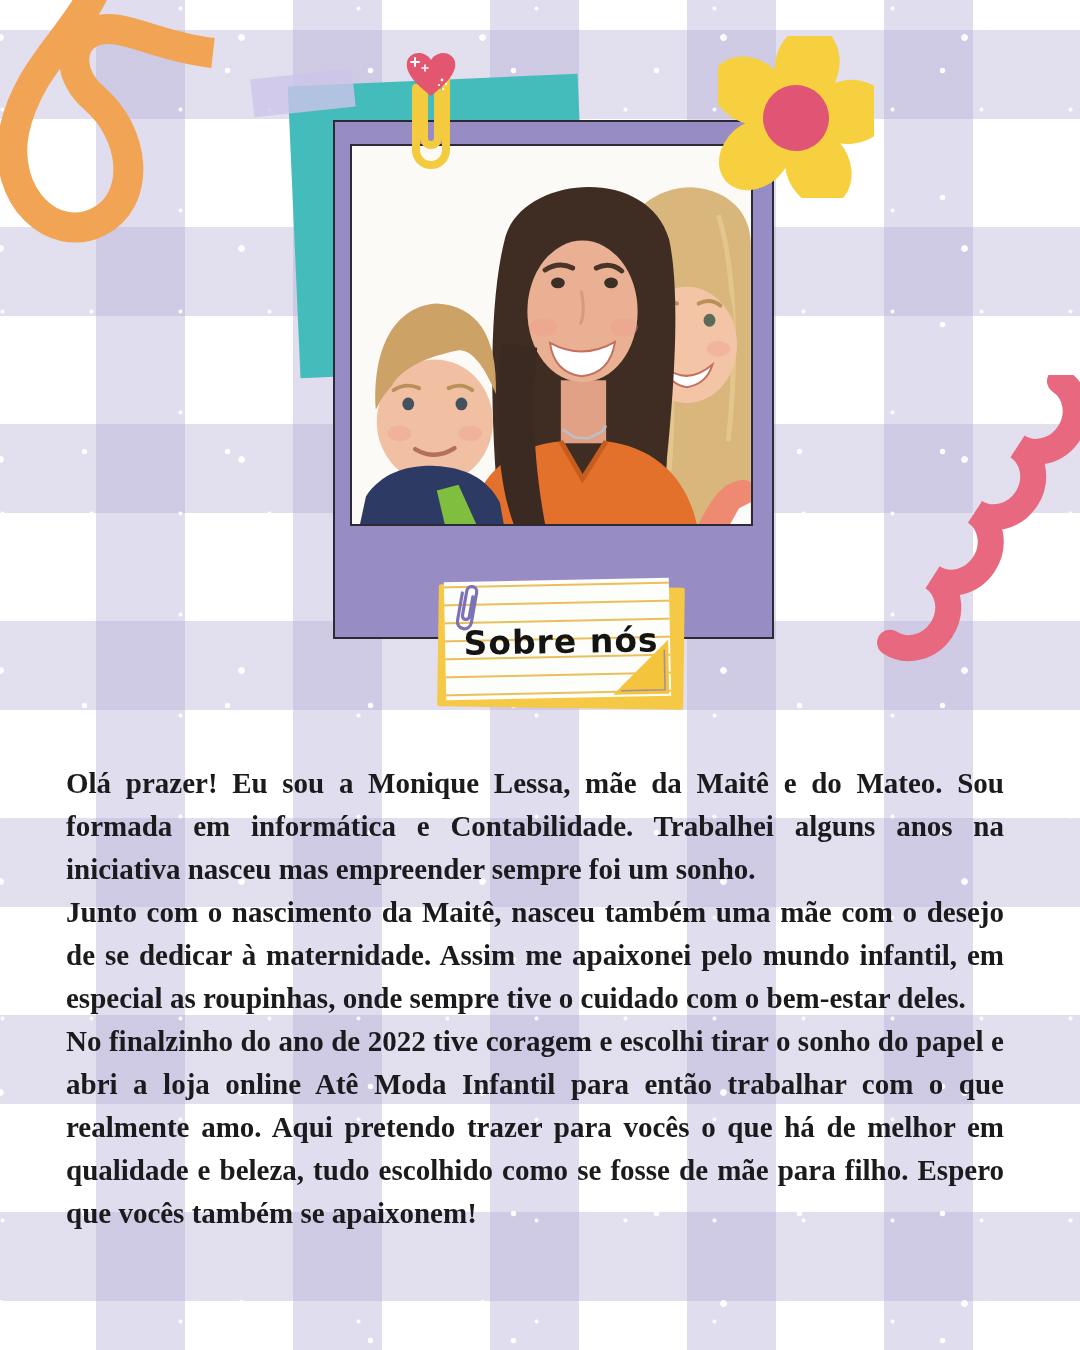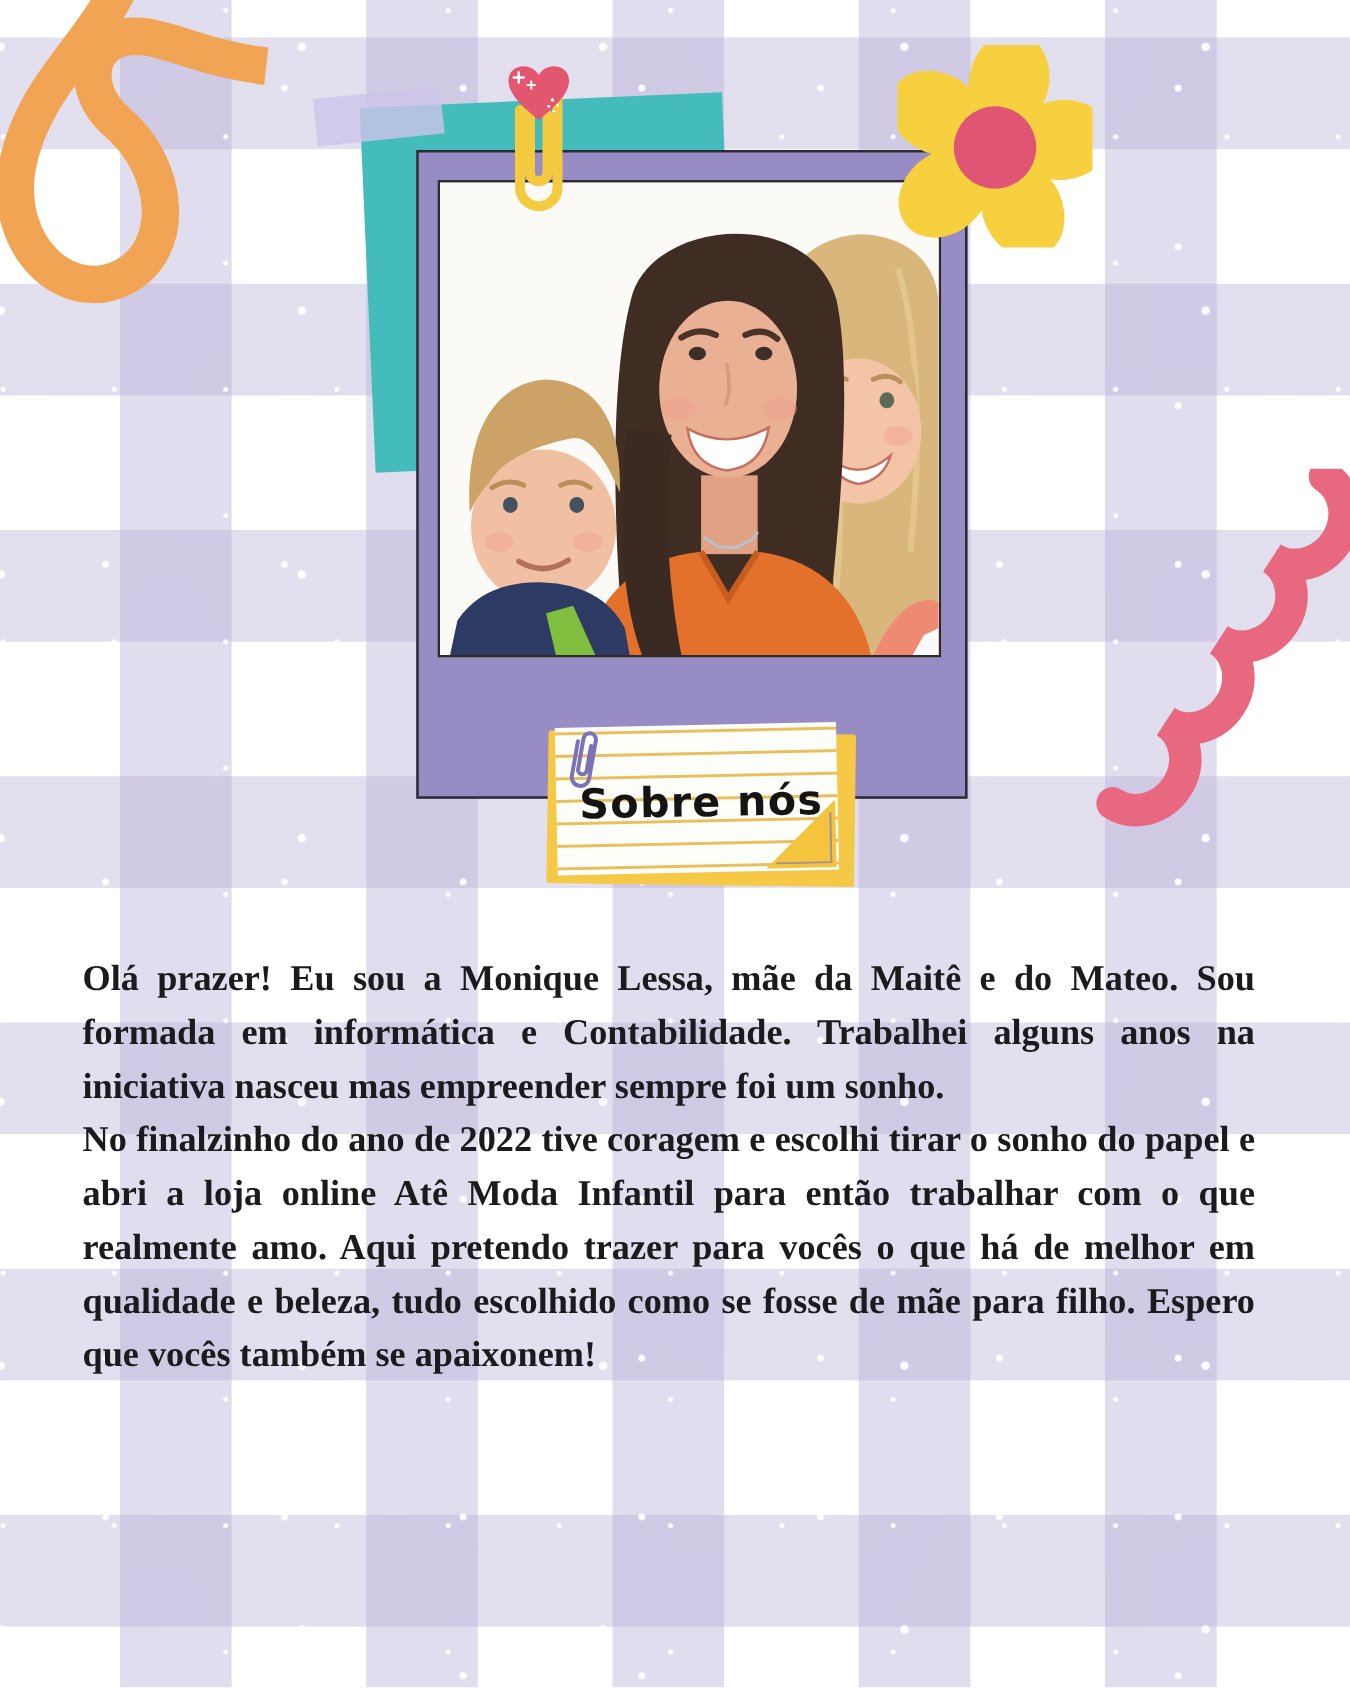--- a/index.html
+++ b/index.html
@@ -154,16 +154,17 @@
       </svg>
     </div>
     <svg class="note-clip" width="28" height="50" viewBox="0 0 28 50">
       <path d="M 7,12 L 7,40 A 7,7 0 0 0 21,40 L 21,9 A 5,5 0 0 0 11,9 L 11,34 A 3.5,3.5 0 0 0 18,34 L 18,14" fill="none" stroke="#7c73b7" stroke-width="3.2" stroke-linecap="round"></path>
     </svg>
     <div class="note-label">Sobre nós</div>
   </div>
 
   <div class="abs about">
     <p>Olá prazer! Eu sou a Monique Lessa, mãe da Maitê e do Mateo. Sou formada em informática e Contabilidade. Trabalhei alguns anos na iniciativa nasceu mas empreender sempre foi um sonho.</p>
+    <p>Junto com o nascimento da Maitê, nasceu também uma mãe com o desejo de se dedicar à maternidade. Assim me apaixonei pelo mundo infantil, em especial as roupinhas, onde sempre tive o cuidado com o bem-estar deles.</p>
     <p>No finalzinho do ano de 2022 tive coragem e escolhi tirar o sonho do papel e abri a loja online Atê Moda Infantil para então trabalhar com o que realmente amo. Aqui pretendo trazer para vocês o que há de melhor em qualidade e beleza, tudo escolhido como se fosse de mãe para filho. Espero que vocês também se apaixonem!</p>
   </div>
 
 </div>
 
 </body></html>

